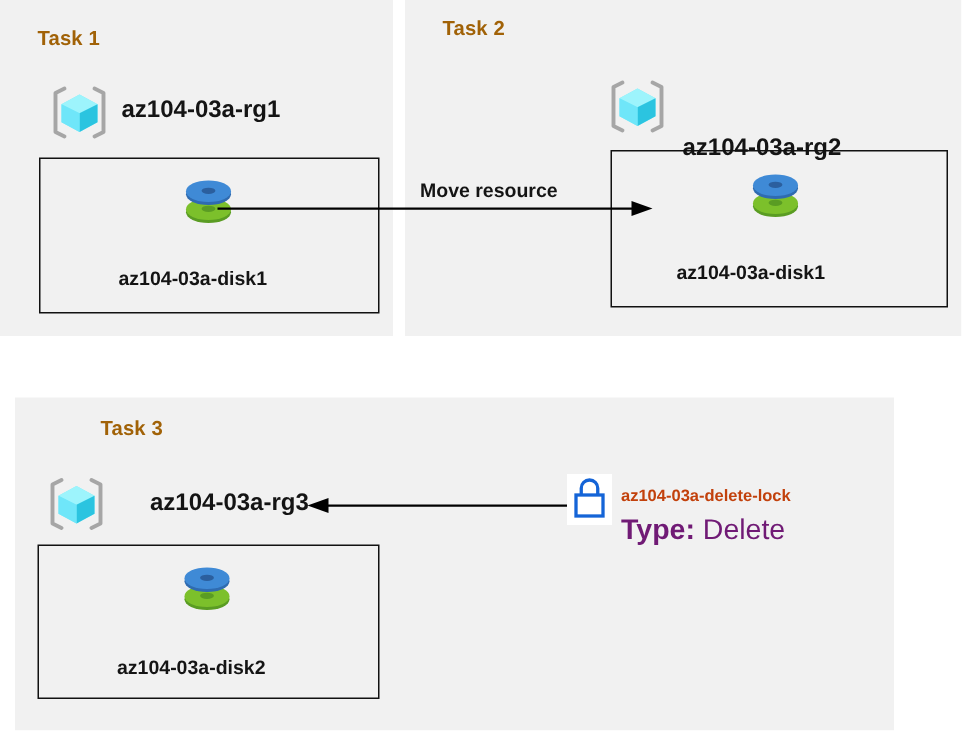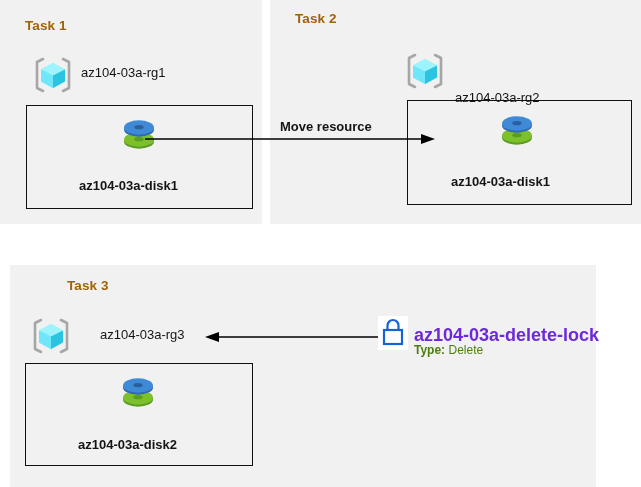--- a/index.html
+++ b/index.html
@@ -53,22 +53,22 @@
     position: absolute;
     width: 42px;
     height: 38px;
   }
   #rgicon-1 { left: 32px;  top: 56px; }
   #rgicon-2 { left: 404px; top: 52px; }
   #rgicon-3 { left: 30px;  top: 317px; }
 
   .rg-label {
     position: absolute;
-    font-size: 13px;
-    font-weight: normal;
+    font-size: 16px;
+    font-weight: bold;
     color: #141414;
     white-space: nowrap;
   }
   #rglabel-1 { left: 81px;  top: 65px; }
   #rglabel-2 { left: 455px; top: 62px; margin-top: 28px; }
   #rglabel-3 { left: 84px;  top: 327px; margin-left: 16px; }
 
   
   .disk-icon {
     position: absolute;
@@ -97,31 +97,31 @@
     left: 378px;
     top: 316px;
     width: 30px;
     height: 34px;
     background: #ffffff;
   }
   #lock-name {
     position: absolute;
     left: 414px;
     top: 325px;
-    font-size: 18px;
-    font-weight: bold;
-    color: #6d28d9;
+    font-size: 11px;
+    font-weight: bold;
+    color: #c2410c;
     white-space: nowrap;
   }
   #lock-type {
     position: absolute;
     left: 414px;
     top: 343px;
-    font-size: 12px;
-    color: #4d7c0f;
+    font-size: 19px;
+    color: #701a75;
     white-space: nowrap;
   }
   #lock-type .k { font-weight: bold; }
 
   
   .arrow-svg {
     position: absolute;
     overflow: visible;
   }
   #arrow-move { left: 145px; top: 126px; width: 290px; height: 26px; }

